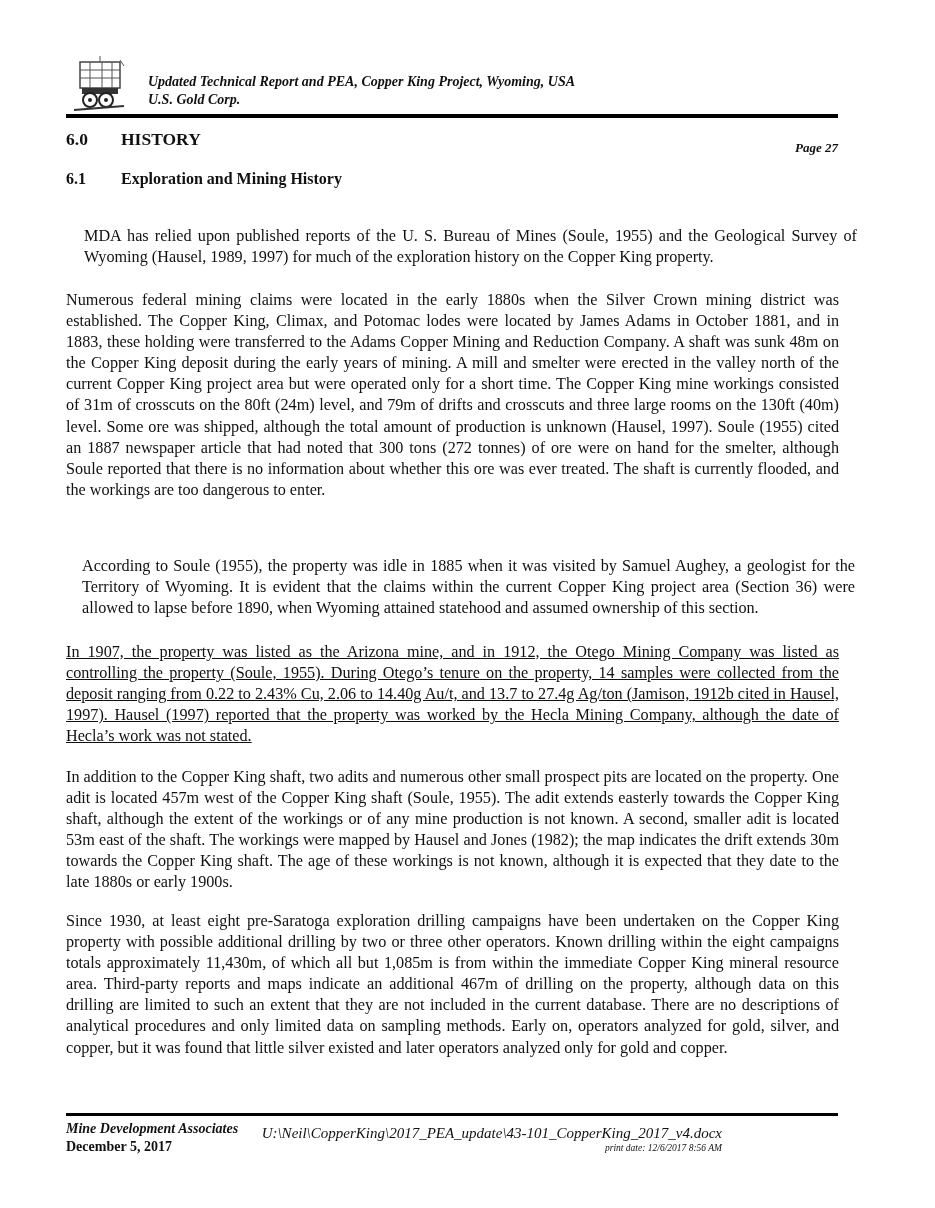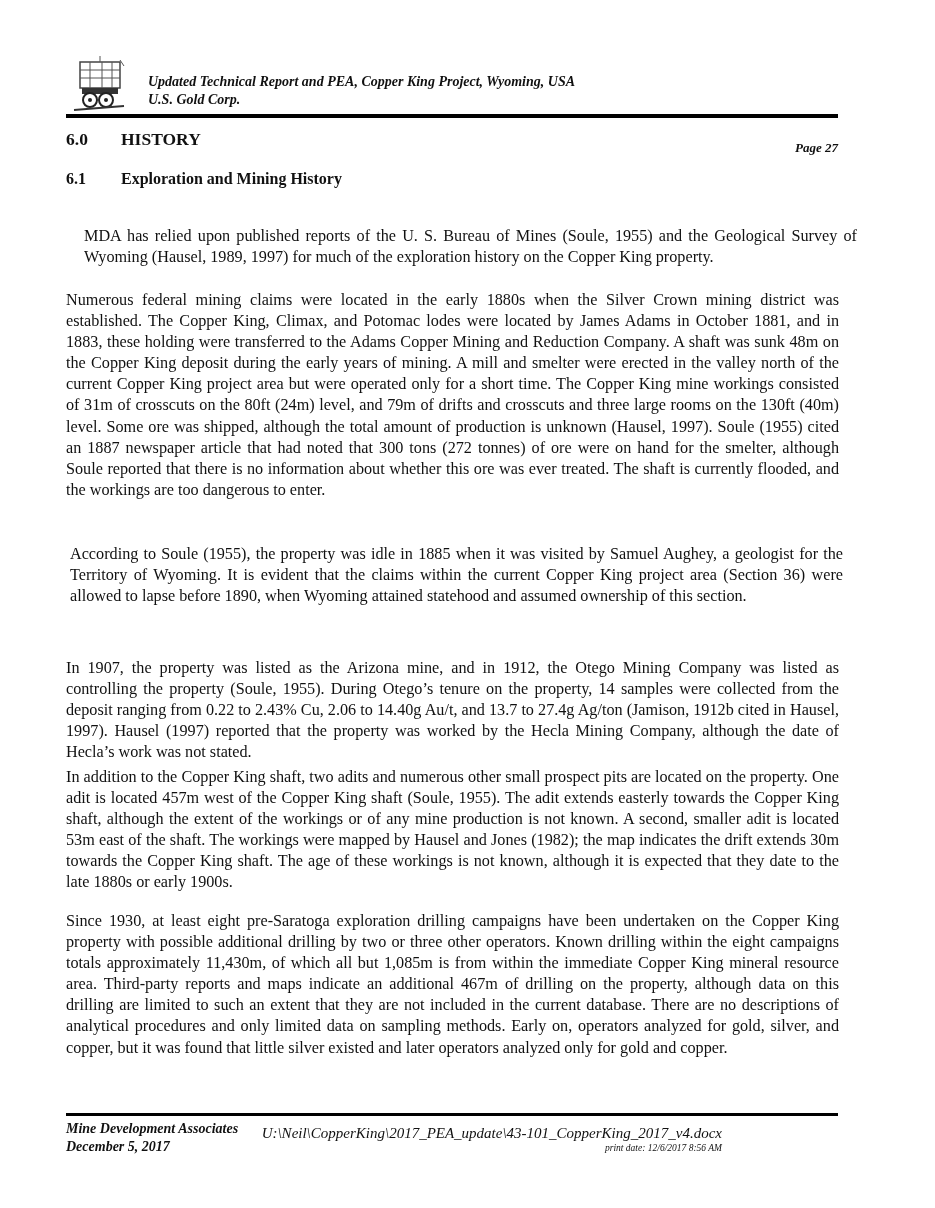--- a/index.html
+++ b/index.html
@@ -15,27 +15,27 @@
   .hdr-rule { position: absolute; left: 66px; top: 114px; width: 772px; height: 4px; background: #000; }
 
   .h1 { position: absolute; left: 66px; top: 129px; font-size: 17.5px; font-weight: bold; white-space: nowrap; }
   .h2 { position: absolute; left: 66px; top: 170px; font-size: 16px; font-weight: bold; white-space: nowrap; }
   .num { display: inline-block; width: 55px; }
 
   .body { position: absolute; left: 66px; width: 773px; font-size: 16.2px; line-height: 21.1px; text-align: justify; }
   .p1 { top: 208px; }
   .p2 { top: 290px; }
   .p3 { top: 540px; }
-  .p4 { top: 658px; }
+  .p4 { top: 642px; text-decoration: underline; }
   .p5 { top: 767px; }
   .p6 { top: 911px; }
 
   .ftr-rule { position: absolute; left: 66px; top: 1113px; width: 772px; height: 3px; background: #000; }
   .ftr-left1 { position: absolute; left: 66px; top: 1121px; font-size: 14px; font-weight: bold; font-style: italic; }
-  .ftr-left2 { position: absolute; left: 66px; top: 1139px; font-size: 14px; font-weight: bold; font-style: italic; }
+  .ftr-left2 { position: absolute; left: 66px; top: 1139px; font-size: 14px; font-weight: bold; }
   .ftr-right1 { position: absolute; right: 97px; top: 1125px; font-size: 15px; font-style: italic; white-space: nowrap; }
   .ftr-right2 { position: absolute; right: 97px; top: 1143px; font-size: 9.5px; font-style: italic; white-space: nowrap; }
 </style>
 </head>
 <body>
 
 <div class="page">
 
   <div class="header">
     <svg class="logo" viewBox="0 0 60 58">
@@ -62,21 +62,21 @@
 
   <div class="h1">
     <span class="num">6.0</span><span>HISTORY</span>
   </div>
   <div class="h2">
     <span class="num">6.1</span><span>Exploration and Mining History</span>
   </div>
 
   <p class="body p1" style="margin:18px">MDA has relied upon published reports of the U. S. Bureau of Mines (Soule, 1955) and the Geological Survey of Wyoming (Hausel, 1989, 1997) for much of the exploration history on the Copper King property.</p>
   <p class="body p2" style="margin:0">Numerous federal mining claims were located in the early 1880s when the Silver Crown mining district was established.  The Copper King, Climax, and Potomac lodes were located by James Adams in October 1881, and in 1883, these holding were transferred to the Adams Copper Mining and Reduction Company.  A shaft was sunk 48m on the Copper King deposit during the early years of mining.  A mill and smelter were erected in the valley north of the current Copper King project area but were operated only for a short time.  The Copper King mine workings consisted of 31m of crosscuts on the 80ft (24m) level, and 79m of drifts and crosscuts and three large rooms on the 130ft (40m) level.  Some ore was shipped, although the total amount of production is unknown (Hausel, 1997).  Soule (1955) cited an 1887 newspaper article that had noted that 300 tons (272 tonnes) of ore were on hand for the smelter, although Soule reported that there is no information about whether this ore was ever treated.  The shaft is currently flooded, and the workings are too dangerous to enter.</p>
-  <p class="body p3" style="margin:4px">According to Soule (1955), the property was idle in 1885 when it was visited by Samuel Aughey, a geologist for the Territory of Wyoming.  It is evident that the claims within the current Copper King project area (Section 36) were allowed to lapse before 1890, when Wyoming attained statehood and assumed ownership of this section.</p>
+  <p class="body p3" style="margin:16px">According to Soule (1955), the property was idle in 1885 when it was visited by Samuel Aughey, a geologist for the Territory of Wyoming.  It is evident that the claims within the current Copper King project area (Section 36) were allowed to lapse before 1890, when Wyoming attained statehood and assumed ownership of this section.</p>
   <p class="body p4" style="margin:0">In 1907, the property was listed as the Arizona mine, and in 1912, the Otego Mining Company was listed as controlling the property (Soule, 1955).  During Otego’s tenure on the property, 14 samples were collected from the deposit ranging from 0.22 to 2.43% Cu, 2.06 to 14.40g Au/t, and 13.7 to 27.4g Ag/ton (Jamison, 1912b cited in Hausel, 1997).  Hausel (1997) reported that the property was worked by the Hecla Mining Company, although the date of Hecla’s work was not stated.</p>
   <p class="body p5" style="margin:0">In addition to the Copper King shaft, two adits and numerous other small prospect pits are located on the property.  One adit is located 457m west of the Copper King shaft (Soule, 1955).  The adit extends easterly towards the Copper King shaft, although the extent of the workings or of any mine production is not known.  A second, smaller adit is located 53m east of the shaft.  The workings were mapped by Hausel and Jones (1982); the map indicates the drift extends 30m towards the Copper King shaft.  The age of these workings is not known, although it is expected that they date to the late 1880s or early 1900s.</p>
   <p class="body p6" style="margin:0">Since 1930, at least eight pre-Saratoga exploration drilling campaigns have been undertaken on the Copper King property with possible additional drilling by two or three other operators.  Known drilling within the eight campaigns totals approximately 11,430m, of which all but 1,085m is from within the immediate Copper King mineral resource area.  Third-party reports and maps indicate an additional 467m of drilling on the property, although data on this drilling are limited to such an extent that they are not included in the current database.  There are no descriptions of analytical procedures and only limited data on sampling methods.  Early on, operators analyzed for gold, silver, and copper, but it was found that little silver existed and later operators analyzed only for gold and copper.</p>
 
   <div class="ftr-rule"></div>
   <div class="ftr-left1">Mine Development Associates</div>
   <div class="ftr-left2">December 5, 2017</div>
   <div class="ftr-right1">U:\Neil\CopperKing\2017_PEA_update\43-101_CopperKing_2017_v4.docx</div>
   <div class="ftr-right2">print date: 12/6/2017 8:56 AM</div>
 </div>

